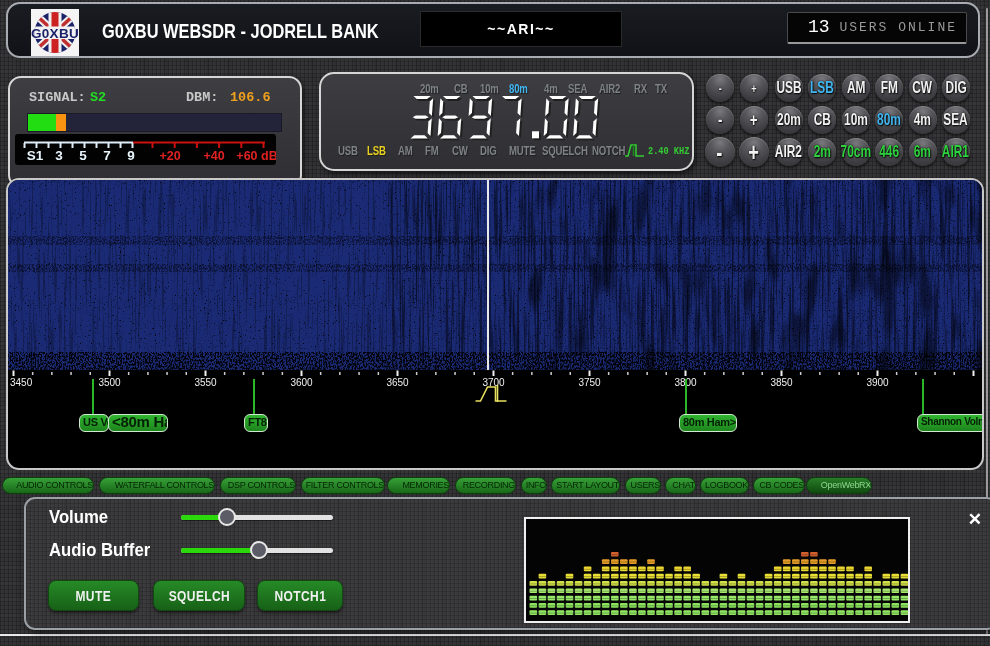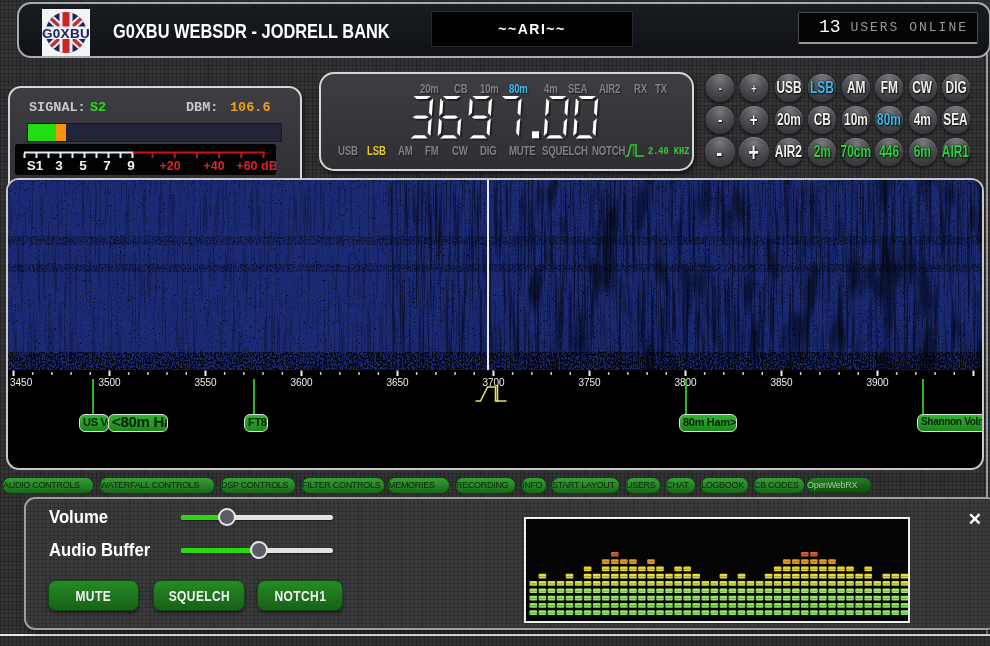--- a/index.html
+++ b/index.html
@@ -5,31 +5,31 @@
 html,body{width:990px;height:646px;overflow:hidden}
 body{font-family:"Liberation Sans",sans-serif;position:relative;
 background-color:#323234;
 background-image:
  repeating-linear-gradient(90deg, rgba(0,0,0,.22) 0 1px, rgba(255,255,255,.015) 1px 2px, rgba(0,0,0,0) 2px 4px),
  repeating-linear-gradient(0deg, rgba(0,0,0,.18) 0 1px, rgba(0,0,0,0) 1px 4px),
  repeating-linear-gradient(90deg, rgba(0,0,0,0) 0 17px, rgba(0,0,0,.07) 17px 21px),
  repeating-linear-gradient(0deg, rgba(0,0,0,0) 0 13px, rgba(255,255,255,.02) 13px 16px);
 }
 .hdr{position:absolute;left:6px;top:2px;width:974px;height:56px;border:2px solid #a8acb2;border-radius:14px;
-background:linear-gradient(#191c21,#101217);margin-left:11px;}
+background:linear-gradient(#191c21,#101217);}
 .logo{position:absolute;left:23px;top:5px}
 .title{position:absolute;left:94px;top:16px;font-size:20px;font-weight:bold;color:#fff;letter-spacing:0px;transform:scaleX(0.82);transform-origin:left}
 .ari{position:absolute;left:412px;top:7px;width:202px;height:36px;background:#000;border:1px solid #2a2a2a;
  color:#fff;font-weight:bold;font-size:14px;text-align:center;line-height:34px;letter-spacing:1.5px}
 .users{position:absolute;left:779px;top:8px;width:180px;height:32px;background:#050505;border:1px solid #4a4a4a;
  border-bottom:2px solid #999;border-radius:2px;text-align:right;padding-right:9px;font-family:"Liberation Mono",monospace;color:#9a9a9a;font-weight:normal;font-size:13px;line-height:29px;letter-spacing:2px}
 .users b{color:#fff;font-size:18px;vertical-align:-1px;letter-spacing:0;font-weight:normal}
 .panel{position:absolute;background:linear-gradient(#3e3e42,#2f2f33);border:2px solid #d6d6d6;border-radius:13px;box-shadow:2px 3px 5px rgba(0,0,0,.55)}
 .lcd{font-family:"Liberation Mono",monospace;font-weight:bold}
-.sig{left:8px;top:86px;width:294px;height:112px}
+.sig{left:8px;top:76px;width:294px;height:112px}
 .sigrow span{position:absolute;top:12px;font-family:"Liberation Mono",monospace;font-weight:bold;font-size:13.5px}
 .meterbar{position:absolute;left:17px;top:35px;width:255px;height:19px;background:#23233a;border:1px solid #191927}
 .meterbar .g{position:absolute;left:0;top:0;width:28px;height:17px;background:#21dd11}
 .meterbar .o{position:absolute;left:28px;top:0;width:10px;height:17px;background:#f89311}
 .sscale{position:absolute;left:5px;top:56px;width:261px;height:31px;background:#020202;border-radius:3px}
 .freq{left:319px;top:72px;width:375px;height:99px;border-radius:15px}
 .fl{position:absolute;color:#7e8287;font-weight:bold;font-size:12px;transform:scaleX(0.8);transform-origin:left;white-space:nowrap;text-shadow:1px 1px 1px #1e1e1e;letter-spacing:-0.2px}
 .digits{position:absolute;left:88px;top:21px}
 .c1{color:#41b6f0 !important} .y1{color:#e8d020 !important} .grn{color:#33cc33}
 .rbtn{position:absolute;border-radius:50%;background:radial-gradient(circle at 50% 18%, #7a7a7e 0%, #58585c 32%, #3e3e42 70%, #303034 100%);
@@ -42,21 +42,21 @@
 .wf{position:absolute;left:6px;top:178px;width:978px;height:292px;border:2px solid #c8c8c8;border-radius:13px;background:#000;overflow:hidden}
 .wfblue{position:absolute;left:0;top:0;width:974px;height:190px}
 .cursor{position:absolute;left:479px;top:0;width:1.5px;height:190px;background:#e8e8e8}
 .wfscale{position:absolute;left:0;top:190px;width:974px;height:22px}
 .wfpass{position:absolute;left:0;top:205px;width:974px;height:18px}
 .bline{position:absolute;top:199px;width:1.6px;height:37px;background:#2ab82a}
 .bbox{position:absolute;top:234px;height:18px;background:linear-gradient(#30b430,#1c841c);border:1.5px solid #cfe8cf;border-radius:6px;
  color:#052005;font-weight:bold;font-size:11.5px;line-height:14.5px;padding:0 3px;white-space:nowrap;overflow:hidden;letter-spacing:-0.3px}
 .tabs{position:absolute;left:0px;top:477px;width:990px;height:18px}
 .tab{position:absolute;top:0;height:17px;background:linear-gradient(#37a037,#186818);border:1px solid #0d3d0d;border-radius:9px;
- color:#042604;font-size:9px;text-align:left;line-height:15px;overflow:hidden;white-space:nowrap;letter-spacing:-0.3px}
+ color:#042604;font-size:9px;text-align:right;line-height:15px;overflow:hidden;white-space:nowrap;letter-spacing:-0.3px}
 .tab.owrx{background:linear-gradient(#287c28,#0f4a0f);color:#8fd48f}
 .bot{position:absolute;left:24px;top:497px;width:974px;height:133px;border:2px solid #9aa0a6;border-radius:11px;
 background-color:#3a3a3c;
 background-image:
  repeating-linear-gradient(90deg, rgba(0,0,0,.18) 0 1px, rgba(255,255,255,.015) 1px 2px, rgba(0,0,0,0) 2px 4px),
  repeating-linear-gradient(0deg, rgba(0,0,0,.15) 0 1px, rgba(0,0,0,0) 1px 4px),
  repeating-linear-gradient(90deg, rgba(0,0,0,0) 0 17px, rgba(0,0,0,.06) 17px 21px);
 box-shadow:2px 3px 5px rgba(0,0,0,.5)}
 .vlabel{position:absolute;color:#fff;font-weight:bold;font-size:19px;transform:scaleX(0.88);transform-origin:left;white-space:nowrap}
 .slider{position:absolute;width:152px;height:5px;border-radius:3px;background:#e2e2e2;box-shadow:0 1px 1px rgba(0,0,0,.5)}

